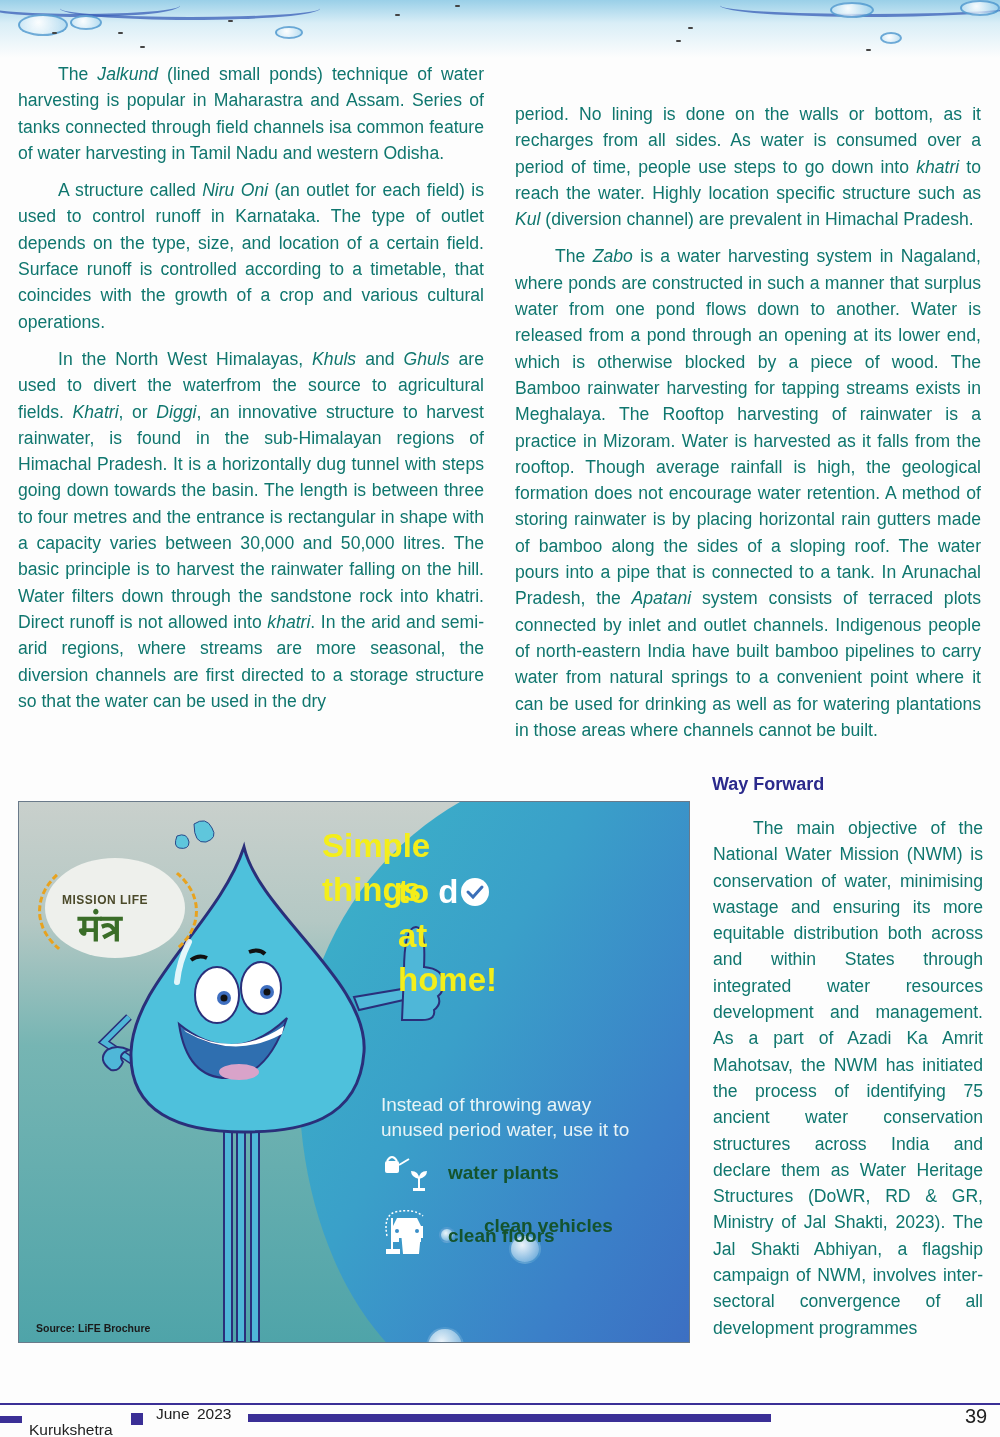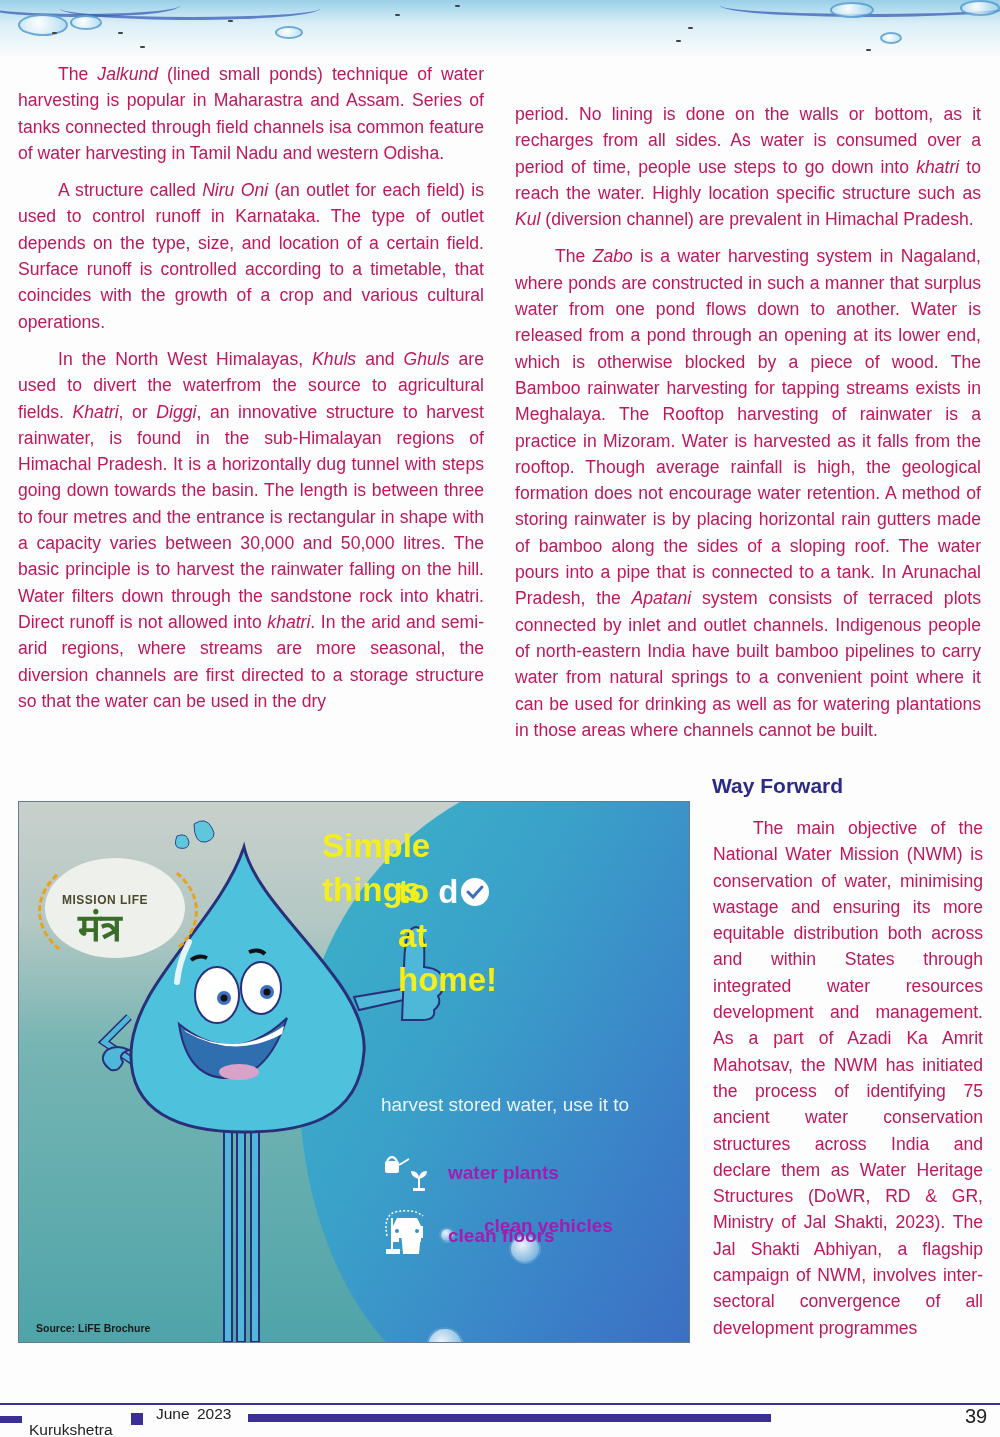--- a/index.html
+++ b/index.html
@@ -19,33 +19,33 @@
   }
   .bubble {
     position: absolute; border-radius: 50%;
     border: 2px solid rgba(60,140,200,0.7);
     background: radial-gradient(circle at 40% 35%, rgba(255,255,255,0.9), rgba(120,190,230,0.4));
   }
   .speck { position: absolute; width: 5px; height: 2px; background: #444; border-radius: 1px; }
 
   .col {
     position: absolute; font-size: 17.6px; line-height: 26.3px;
-    text-align: justify; color: #be185d;
+    text-align: justify; color: #0f766e;
     font-family: "Liberation Sans", sans-serif;
   }
   .col p { margin: 0 0 11px 0; text-indent: 40px; }
   .col p.noindent { text-indent: 0; margin-top: 40px; }
   .col-left { left: 18px; top: 61px; width: 466px; }
   .col-right { left: 515px; top: 61px; width: 466px; }
   .col-narrow { left: 713px; top: 815px; width: 270px; }
   em { font-style: italic; }
 
   .heading {
     position: absolute; left: 712px; top: 774px;
-    font-size: 21px; font-weight: bold; color: #2b2a8c;
+    font-size: 18px; font-weight: bold; color: #2b2a8c;
     font-family: "Liberation Sans", sans-serif;
   }
 
   
   .poster {
     position: absolute; left: 18px; top: 801px; width: 670px; height: 540px;
     overflow: hidden; border: 1px solid #6a7a8a;
     background: linear-gradient(135deg, #8fb8b5 0%, #7bb4b6 35%, #5aa7b8 60%, #3e6fc2 100%);
   }
   .poster-sea {
@@ -89,21 +89,21 @@
     font-family: "DejaVu Sans", sans-serif; line-height: 44px;
   }
 
   .instead-text {
     position: absolute; left: 381px; top: 1092px; color: #e9f4f6;
     font-size: 19px; line-height: 25px; font-family: "Liberation Sans", sans-serif;
   }
   .action-item { position: absolute; left: 383px; height: 40px; display: flex; align-items: center; }
   .action-item .ico { width: 50px; height: 40px; position: relative; }
   .action-label {
-    margin-left: 15px; color: #a21caf; font-weight: bold; font-size: 19px;
+    margin-left: 15px; color: #14532d; font-weight: bold; font-size: 19px;
     font-family: "Liberation Sans", sans-serif;
   }
   .source-note {
     position: absolute; left: 36px; top: 1322px; font-size: 10.5px; font-weight: bold; color: #1a1a1a;
     font-family: "Liberation Sans", sans-serif;
   }
 
   
   .footer-line {
     position: absolute; left: 0; top: 1403px; width: 1000px; height: 2px; background: #3b2f96;
@@ -216,21 +216,22 @@
 <div class="poster-title" style="left:0;top:0;width:0;">
   <div class="title-line1">Simple things</div>
   <div class="title-line2">
     <span>to </span><span class="title-d">d</span><span class="check-badge"><svg width="20" height="18" viewBox="0 0 20 18">
           <path d="M3 9 L8 14 L17 4" fill="none" stroke="#3b6fb8" stroke-width="3" stroke-linecap="round"></path>
         </svg></span><span> at home!</span>
   </div>
 </div>
 
 <div class="instead-text">
-  <div>harvest stored water, use it to</div>
+  <div>Instead of throwing away</div>
+  <div>unused period water, use it to</div>
 </div>
 
 <div class="action-item" style="top:1153px;">
   <span class="ico">
     <svg width="50" height="40" viewBox="0 0 50 40">
       <rect x="2" y="8" width="14" height="12" rx="2" fill="#fff"></rect>
       <path d="M16 12 L26 6" stroke="#fff" stroke-width="2"></path>
       <path d="M4 8 q5 -8 10 0" stroke="#fff" stroke-width="2" fill="none"></path>
       <path d="M36 36 L36 24" stroke="#fff" stroke-width="2"></path>
       <path d="M36 26 q-8 -2 -8 -8 q8 0 8 8z M36 26 q8 -2 8 -8 q-8 0 -8 8z" fill="#fff"></path>

